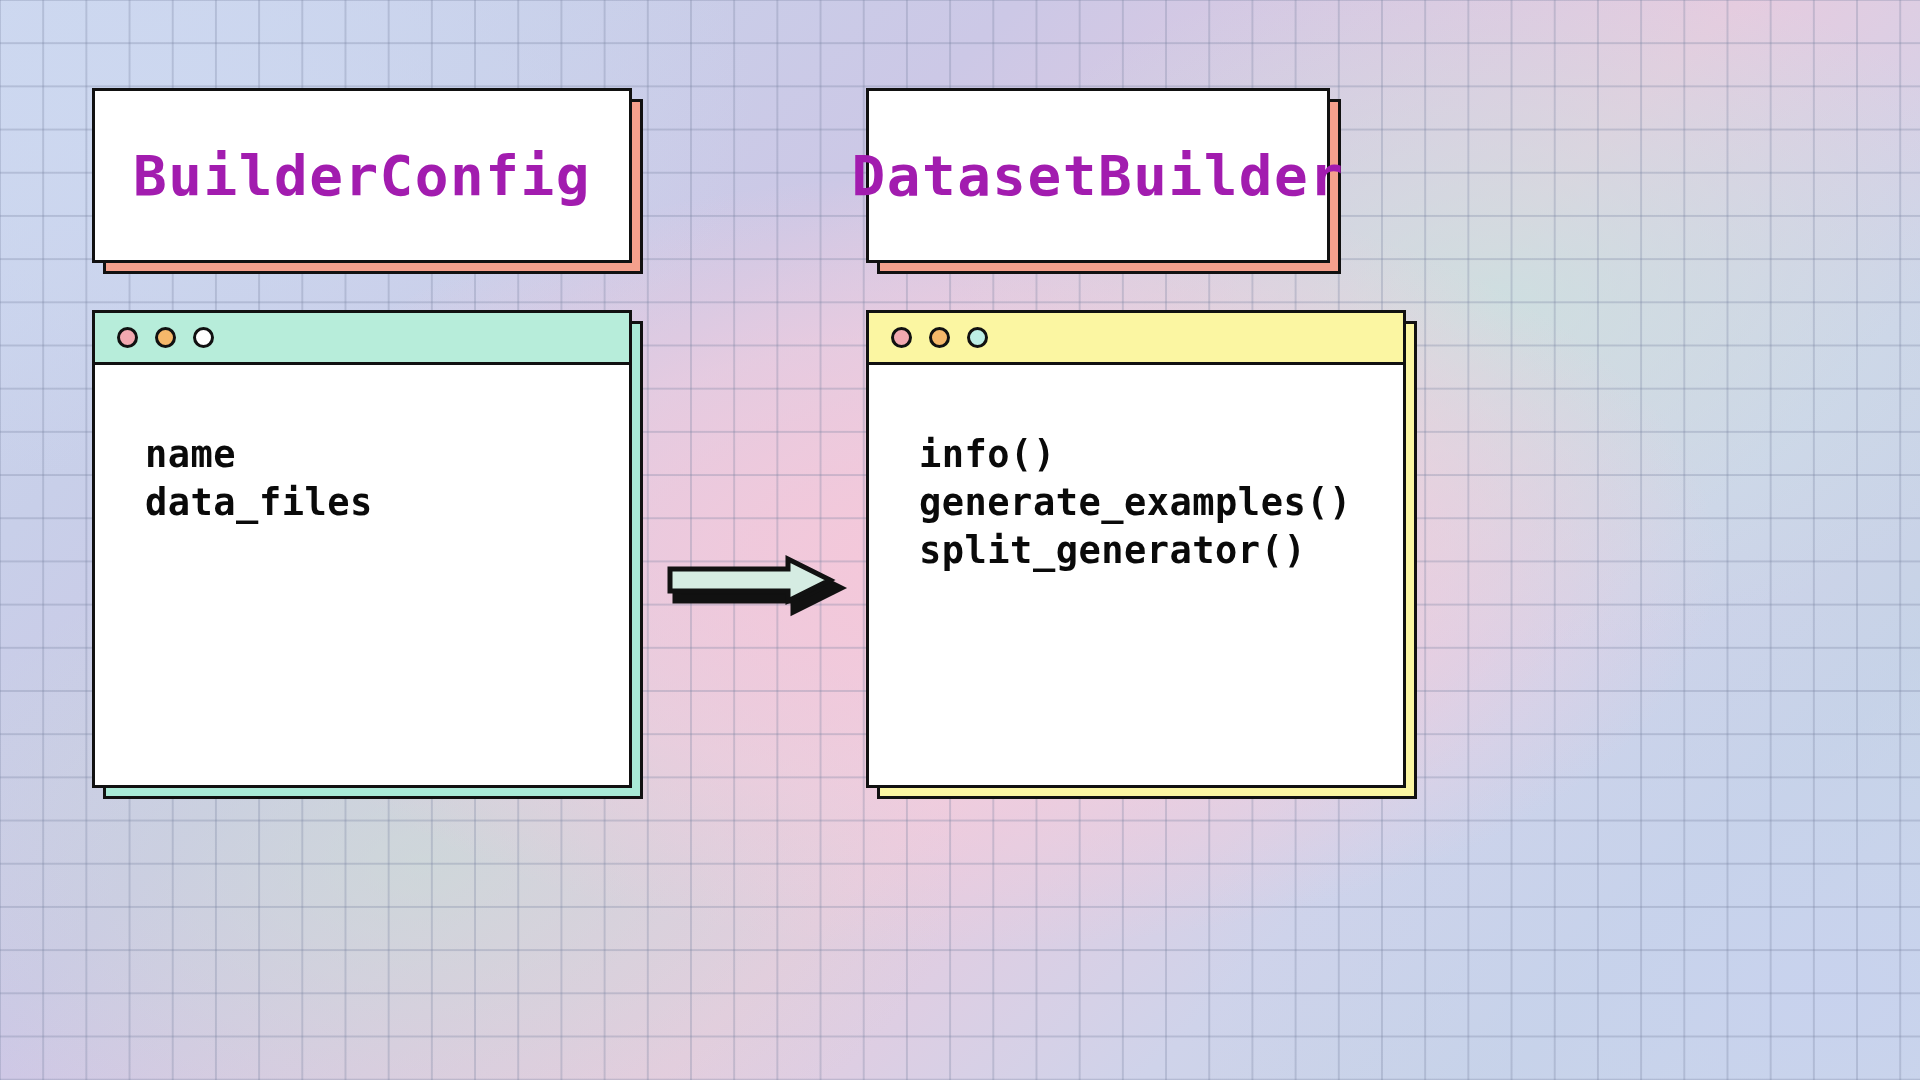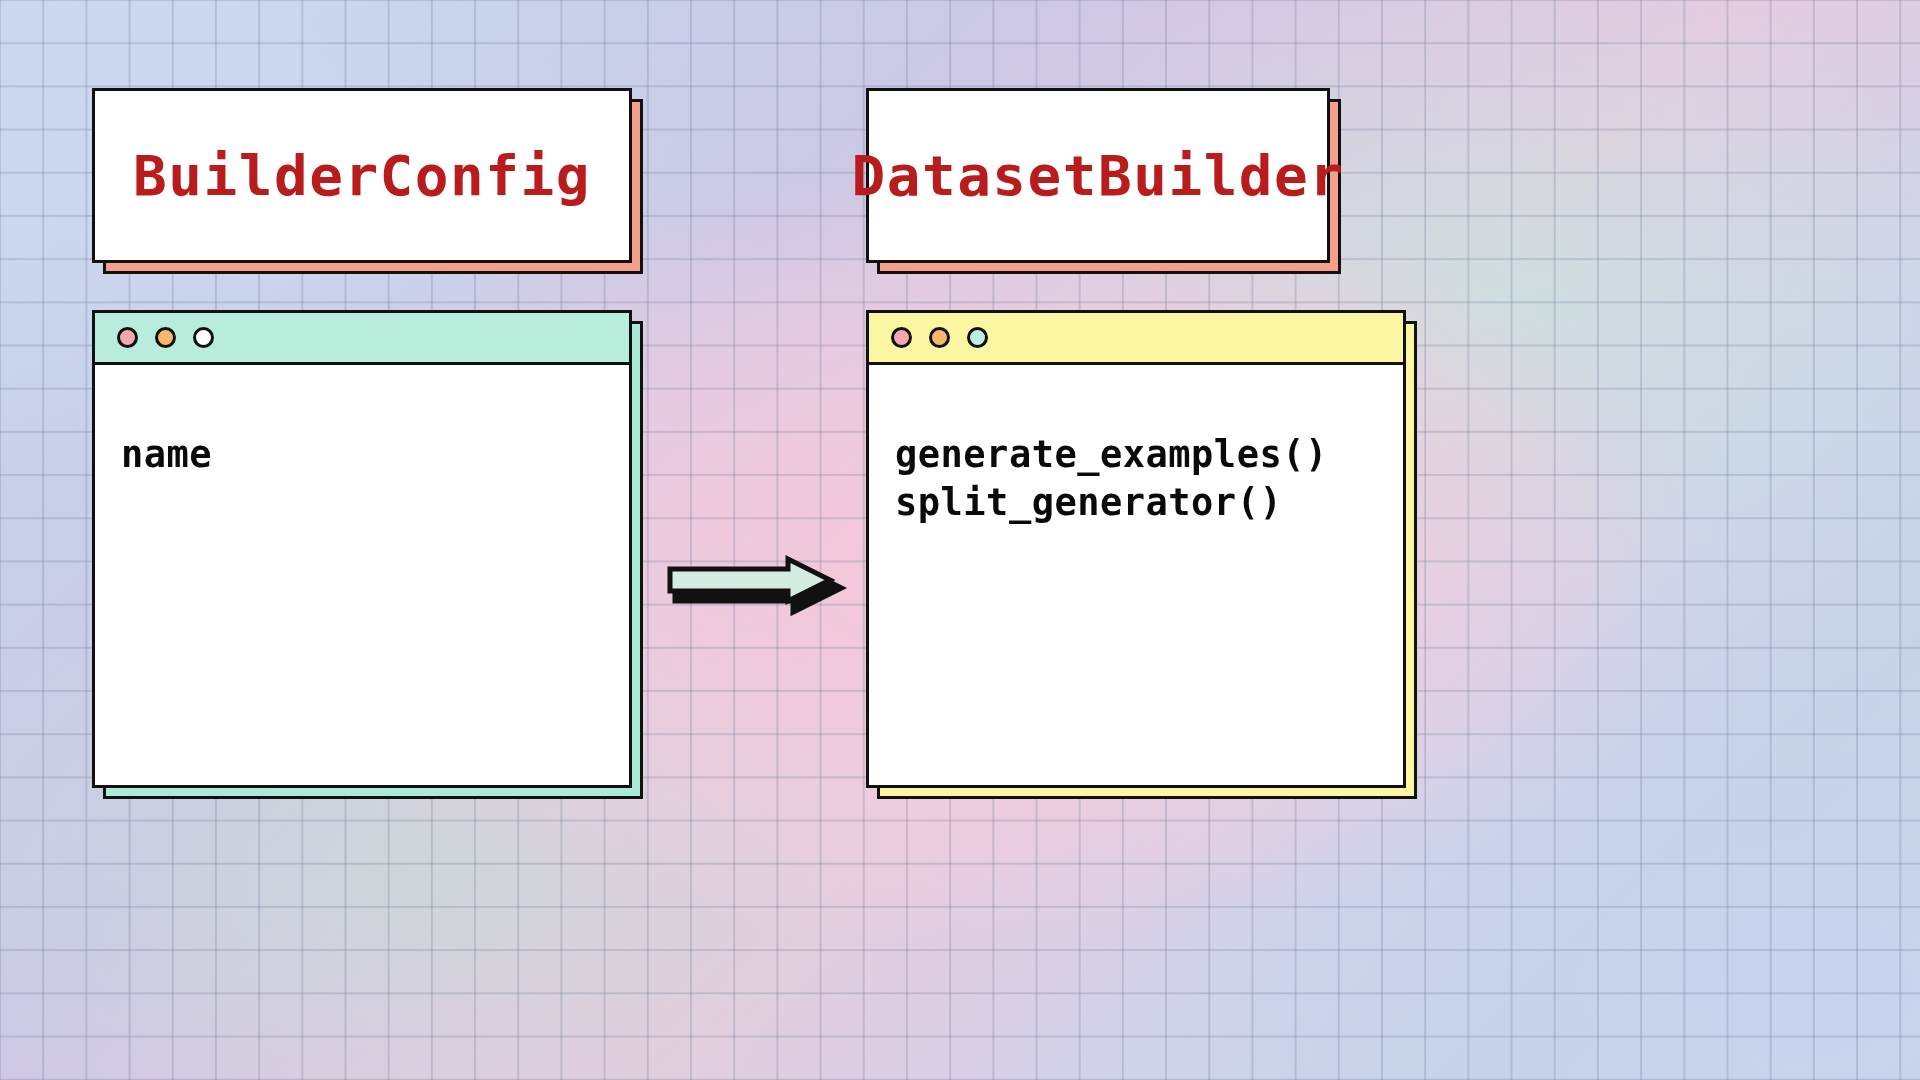--- a/index.html
+++ b/index.html
@@ -40,39 +40,39 @@
     position:absolute;inset:0;background:#fff;
     border:3px solid #111;box-sizing:border-box;
     display:flex;flex-direction:column;
   }
 
   
   .title-card .shadow{background:#f5a08c;}
   .title-card .body{align-items:center;justify-content:center;}
   .title-text{
     font-family:"DejaVu Sans Mono",monospace;
-    font-weight:bold;font-size:56px;color:#b91c1c;
+    font-weight:bold;font-size:56px;color:#a21caf;
     letter-spacing:1.5px;line-height:1;white-space:nowrap;
   }
 
   
   .win-left .shadow{background:#a9ebd7;}
   .win-right .shadow{background:#fbf6a2;}
   .titlebar{
     height:52px;flex:0 0 52px;
     border-bottom:3px solid #111;
     display:flex;align-items:center;gap:17px;
     padding-left:22px;box-sizing:border-box;
   }
   .win-left .titlebar{background:#b7edda;}
   .win-right .titlebar{background:#fbf6a2;}
   .dot{width:21px;height:21px;border-radius:50%;border:3px solid #111;box-sizing:border-box;}
   .win-content{
     flex:1 1 auto;background:#fff;
-    padding:66px 0 0 26px;box-sizing:border-box;
+    padding:66px 0 0 50px;box-sizing:border-box;
     display:flex;flex-direction:column;
   }
   .item{
     font-family:"DejaVu Sans Mono",monospace;
     font-weight:bold;font-size:37px;color:#0a0a0a;
     line-height:48px;white-space:nowrap;letter-spacing:0.5px;
   }
 
   
   .arrow{position:absolute;left:660px;top:545px;width:200px;height:70px;}
@@ -96,20 +96,21 @@
   <div class="card win-left" style="left:92px;top:310px;width:540px;height:478px;">
     <div class="shadow"></div>
     <div class="body">
       <div class="titlebar">
         <span class="dot" style="background:#f2a8b0;"></span>
         <span class="dot" style="background:#f5b86a;"></span>
         <span class="dot" style="background:#ffffff;"></span>
       </div>
       <div class="win-content">
         <span class="item">name</span>
+        <span class="item">data_files</span>
       </div>
     </div>
   </div>
 
   <div class="arrow">
     <svg viewBox="0 0 200 70">
       <g transform="translate(10,14)">
         <path d="M0,10 L118,10 L118,0 L160,21 L118,42 L118,32 L0,32 Z" fill="#111111" stroke="#111111" stroke-width="9" stroke-linejoin="miter" transform="translate(7,8)"></path>
         <path d="M0,10 L118,10 L118,0 L160,21 L118,42 L118,32 L0,32 Z" fill="#d5ece2" stroke="#111111" stroke-width="5" stroke-linejoin="miter"></path>
       </g>
@@ -125,19 +126,20 @@
 
   <div class="card win-right" style="left:866px;top:310px;width:540px;height:478px;">
     <div class="shadow"></div>
     <div class="body">
       <div class="titlebar">
         <span class="dot" style="background:#f2a8b0;"></span>
         <span class="dot" style="background:#f5b86a;"></span>
         <span class="dot" style="background:#bdeee6;"></span>
       </div>
       <div class="win-content">
+        <span class="item">info()</span>
         <span class="item">generate_examples()</span>
         <span class="item">split_generator()</span>
       </div>
     </div>
   </div>
 
 </div>
 
 </body></html>

